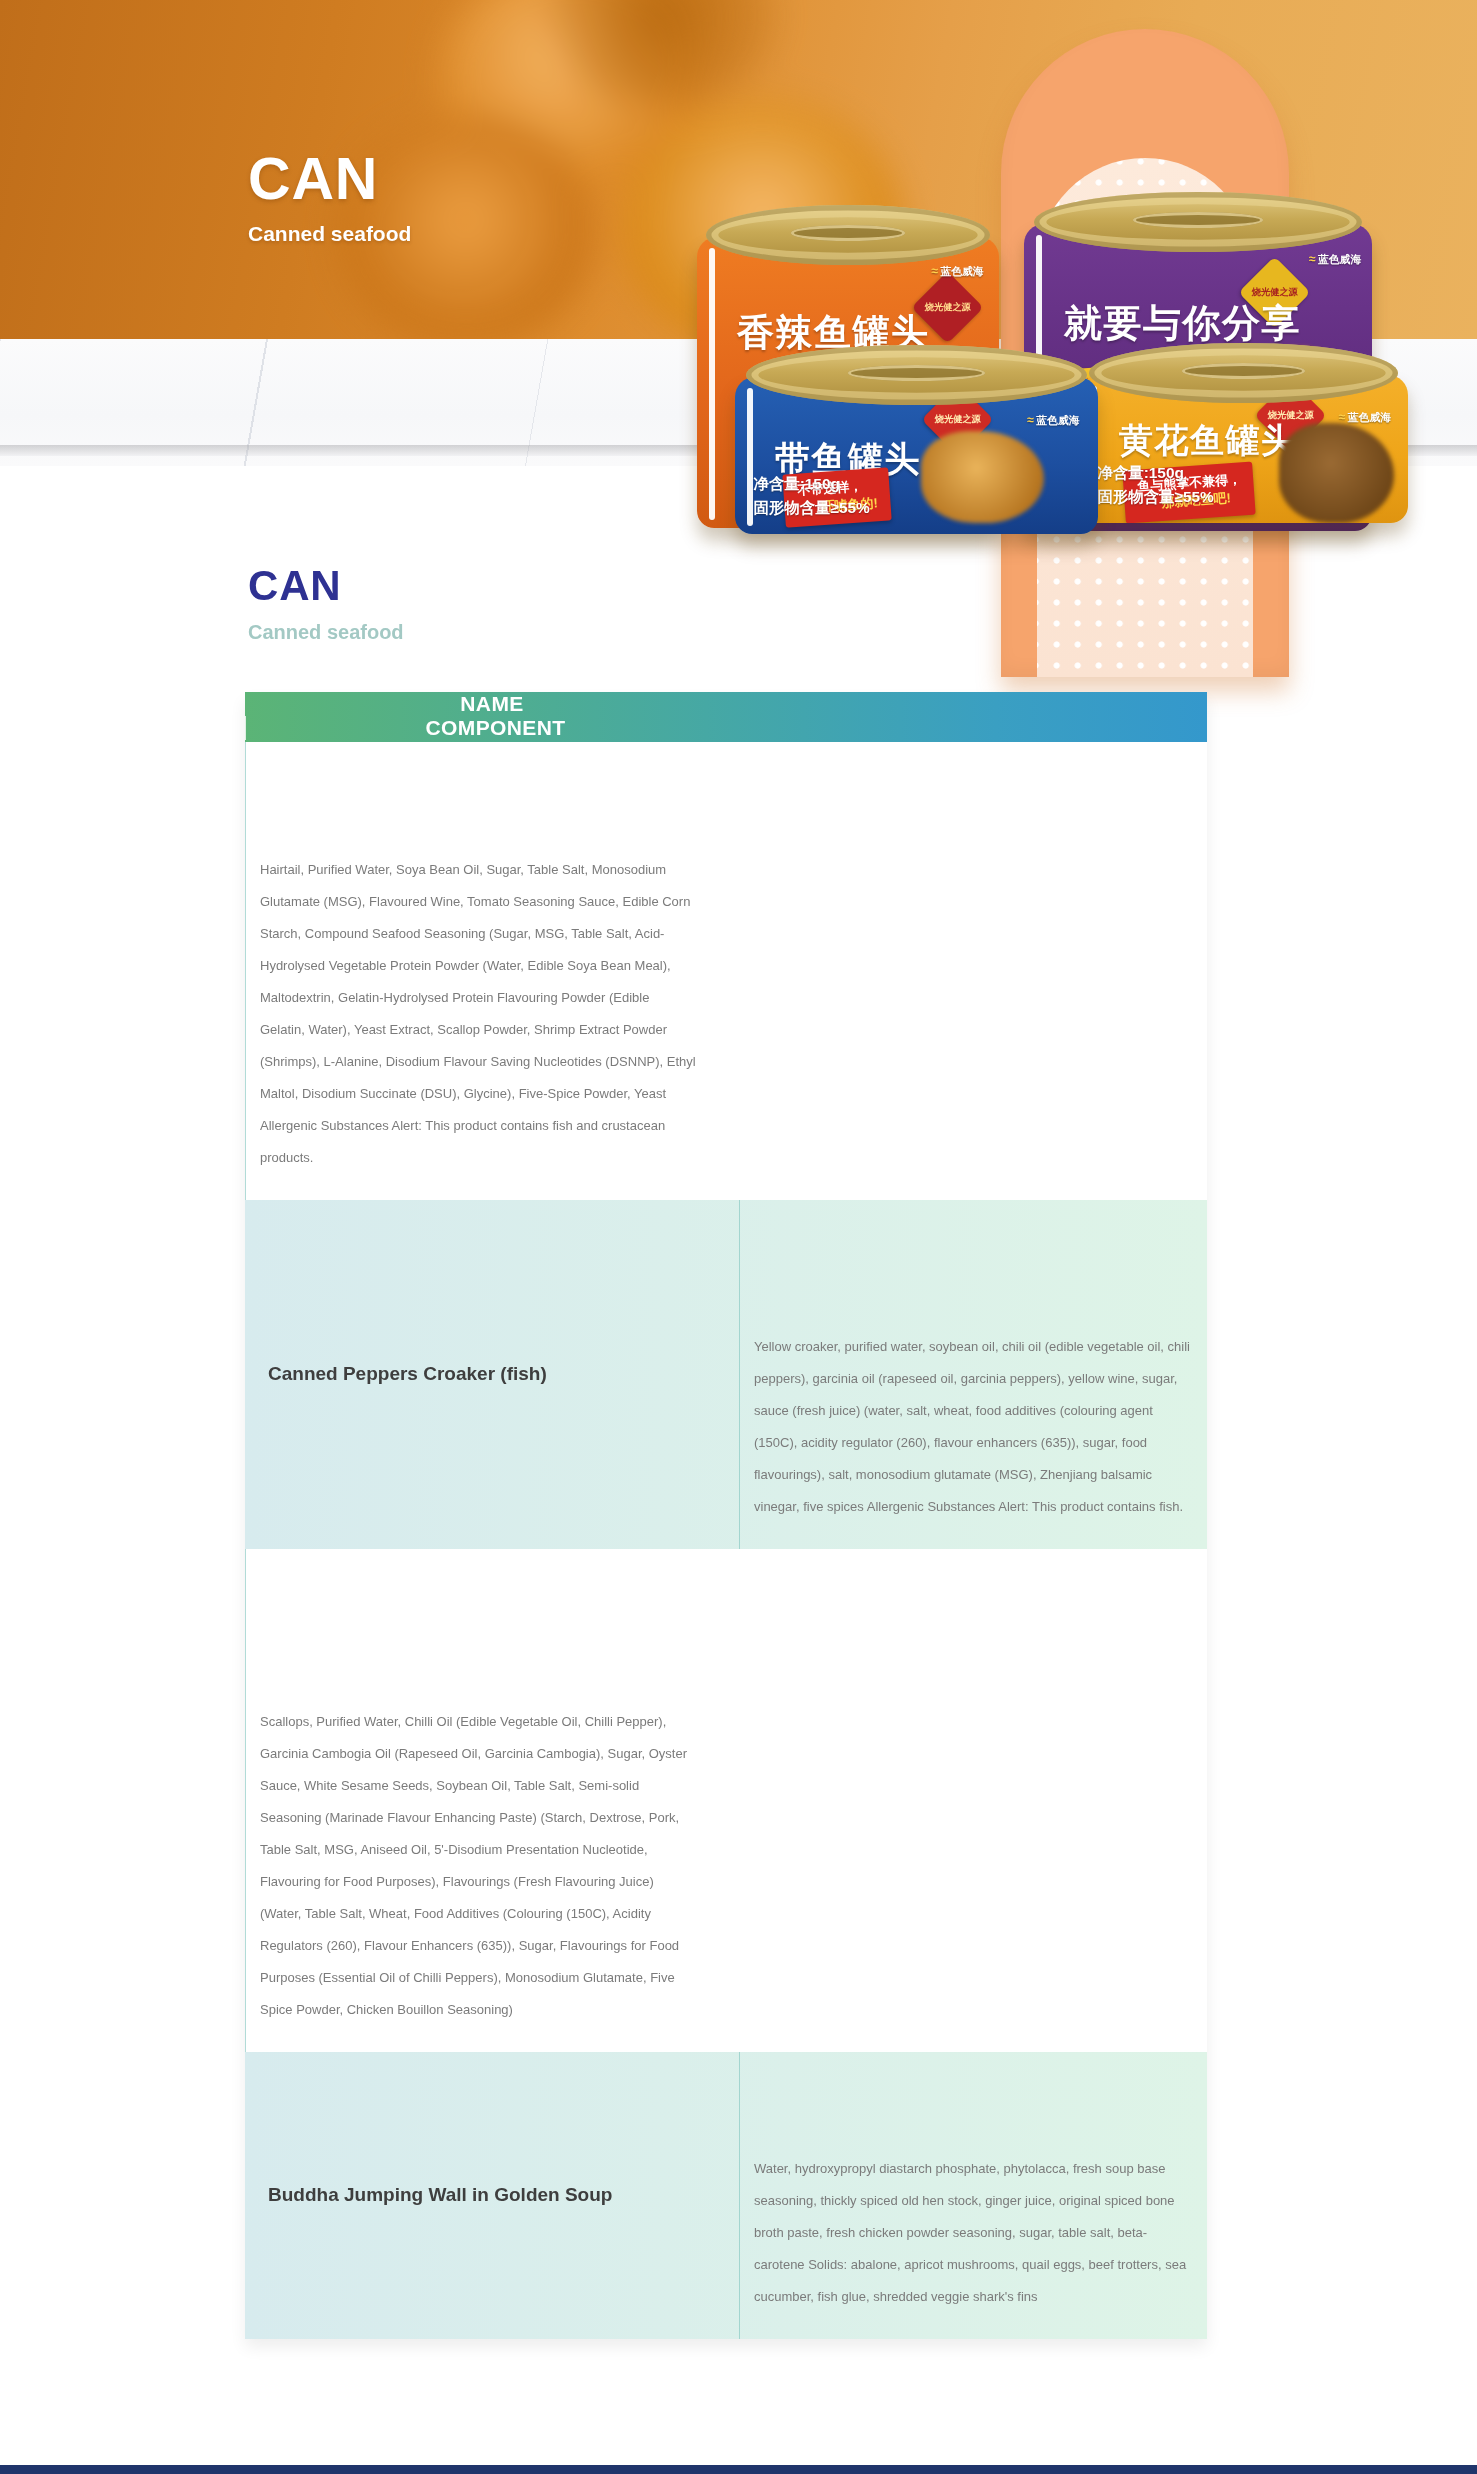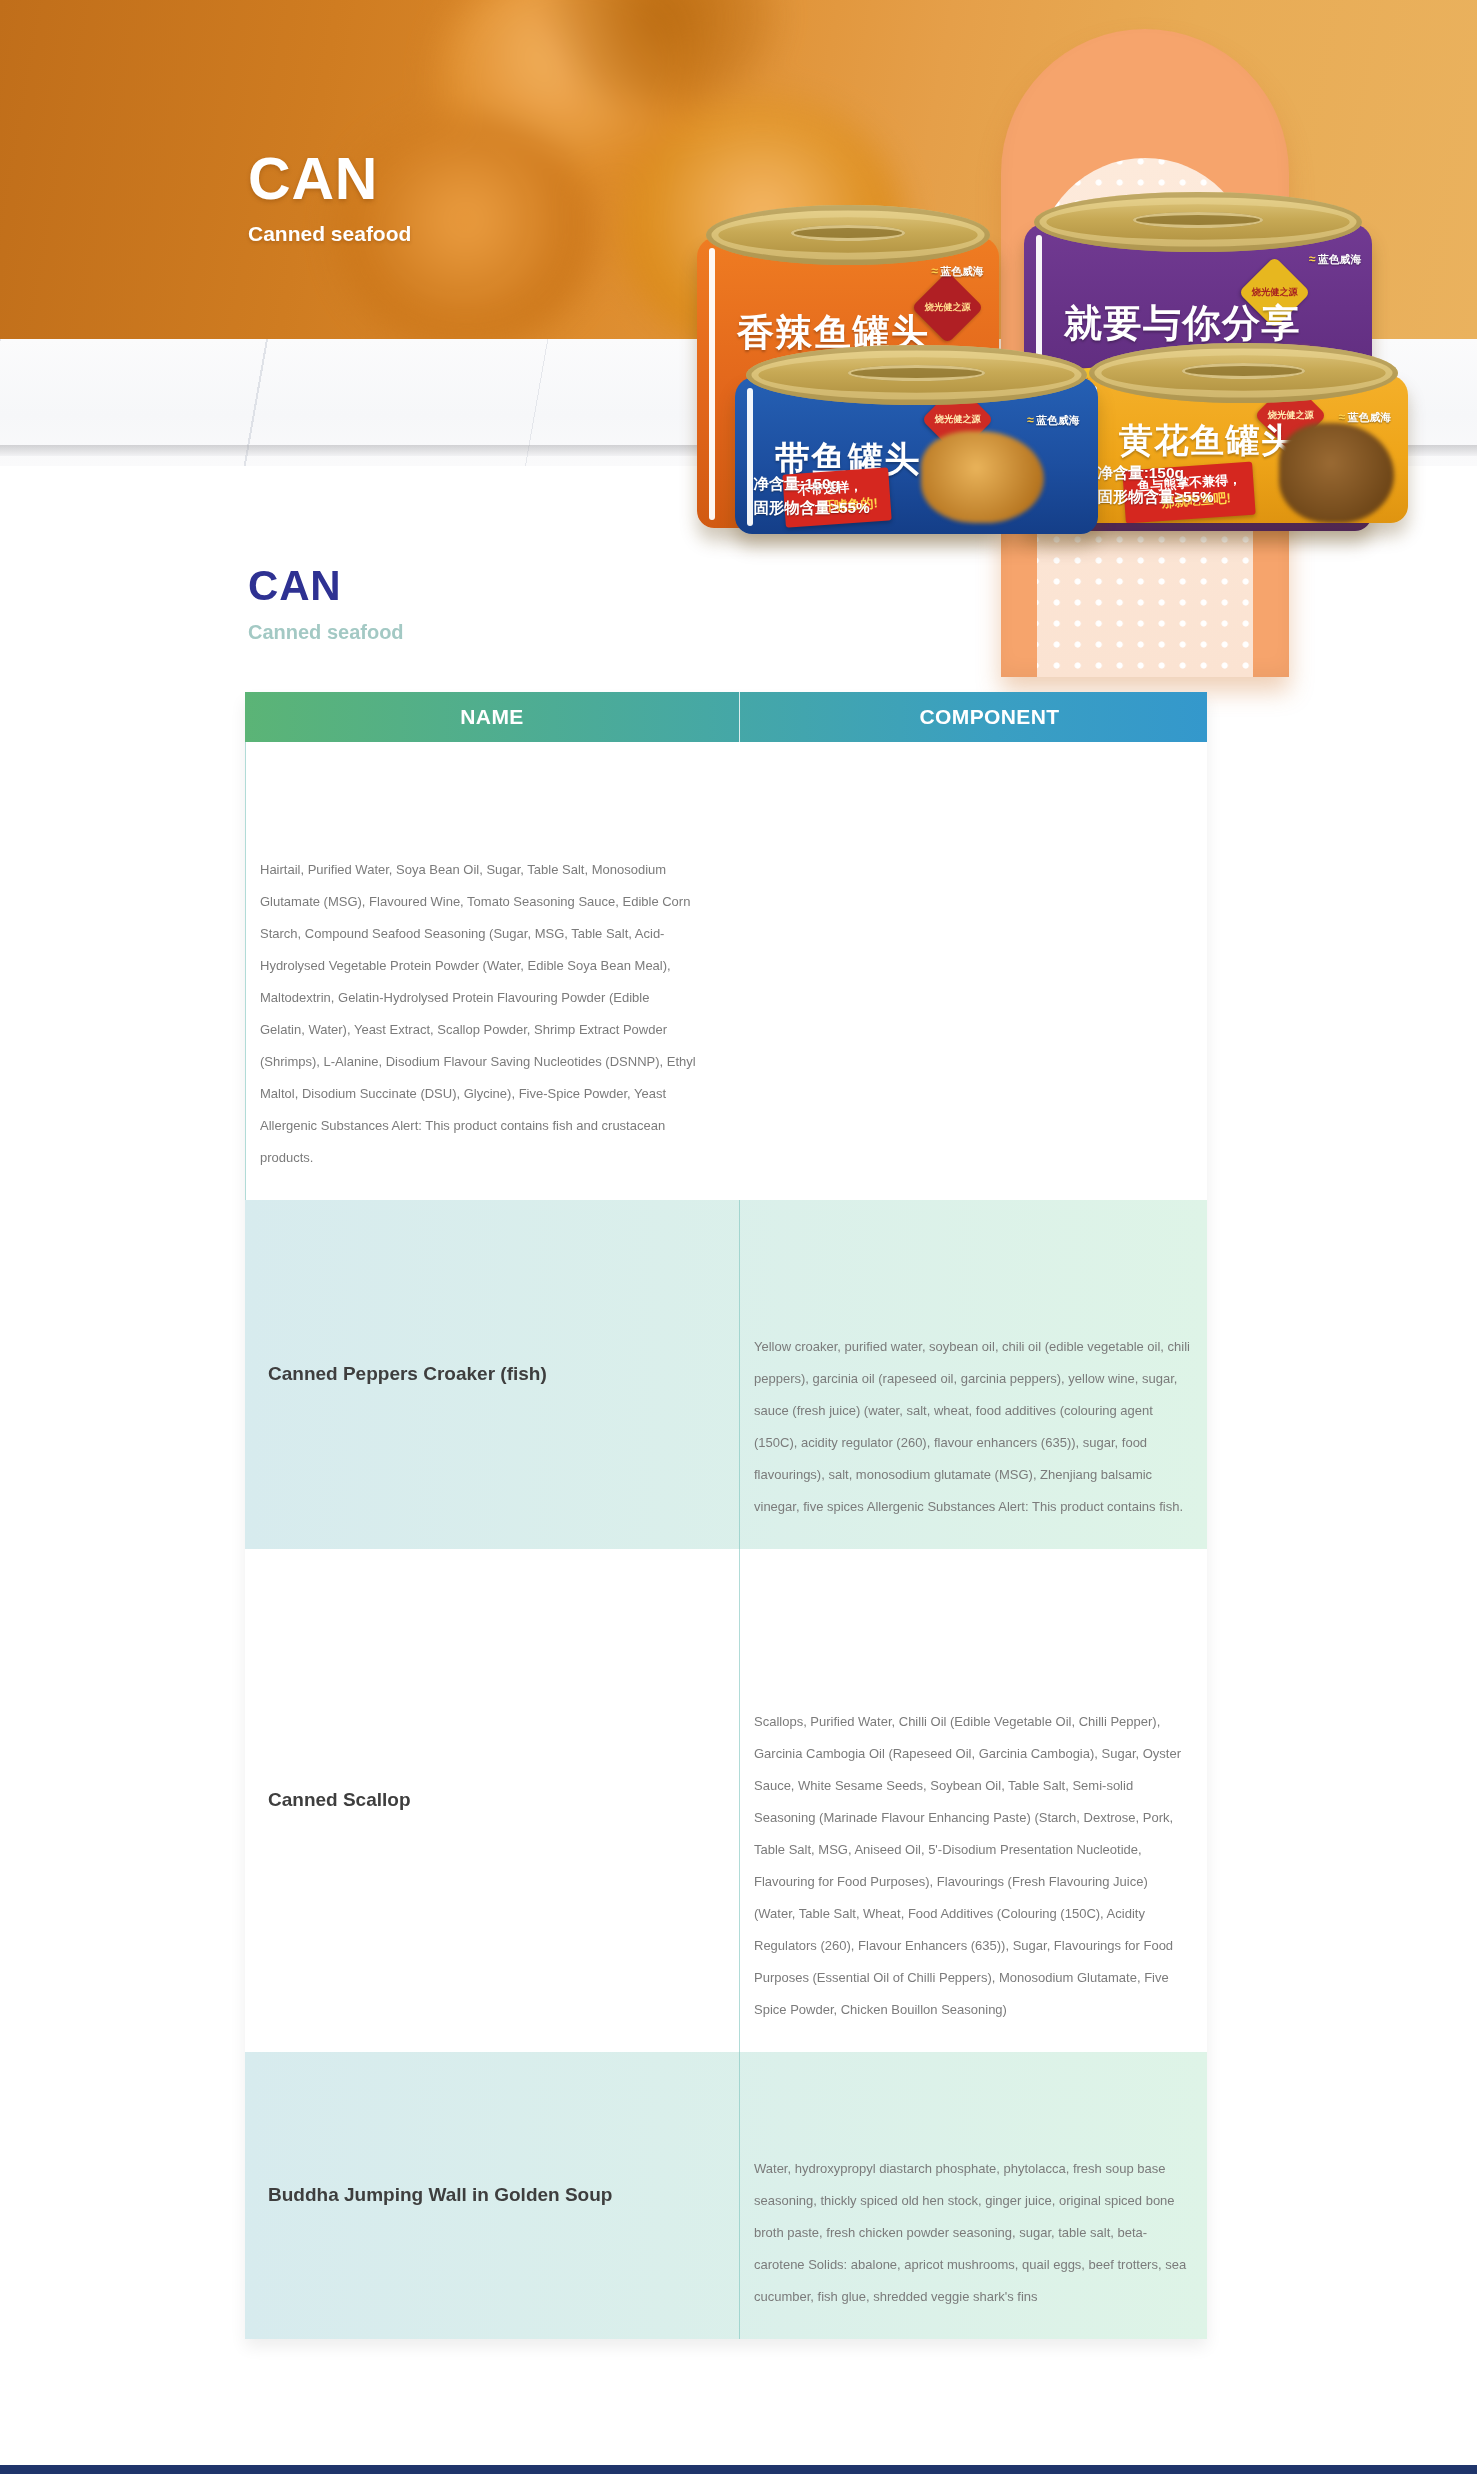--- a/index.html
+++ b/index.html
@@ -88,21 +88,21 @@
 
   
   .sec { position:relative; padding-left:248px; }
   .sec-title { padding-top:96px; color:#2e3192; font-size:42px; font-weight:800; letter-spacing:0.8px; }
   .sec-sub { margin-top:10.8px; color:#a3c9c4; font-size:20px; font-weight:700; }
 
   
   .tablebox { position:relative; width:962px; margin:48px 0 0 245px;
     box-shadow:0 9.2px 15.4px rgba(0,0,0,.07); }
   .thead { display:flex; height:50px;
-    background:linear-gradient(90deg,#5bb476 0%,#46a8a4 48%,#3a9fc2 78%,#3498cc 100%); }
+    background:linear-gradient(90deg,#5bb476 0%,#46a8a4 48%,#3a9fc2 78%,#3498cc 100%);flex-direction:column; }
   .th { color:#ffffff; font-size:21px; font-weight:700; letter-spacing:0.4px;
     display:flex; align-items:center; justify-content:center; }
   .th.name { width:494px; }
   .th.comp { width:468px; border-left:1.5px solid rgba(255,255,255,.8);padding-left:32px; }
   .trow { display:flex; }
   .trow.alt { background:linear-gradient(90deg,#d7ebee 0%,#def4e7 100%); }
   .td-name { width:494px; display:flex; align-items:center; padding-left:23px;
     color:#3e3e3e; font-size:19px; font-weight:700; }
   .td-comp { width:468px; border-left:1.5px solid rgba(125,195,188,.6);
     padding:26px 17px 26px 14px; color:#7b7b7b; font-size:13px; line-height:32px;
@@ -228,21 +228,20 @@
   </div>
 
   <div class="trow r2 alt">
     <div class="td-name">Canned Peppers Croaker (fish)</div>
     <div class="td-comp">
         <span>Yellow croaker, purified water, soybean oil, chili oil (edible vegetable oil, chili peppers), garcinia oil (rapeseed oil, garcinia peppers), yellow wine, sugar, sauce (fresh juice) (water, salt, wheat, food additives (colouring agent (150C), acidity regulator (260), flavour enhancers (635)), sugar, food flavourings), salt, monosodium glutamate (MSG), Zhenjiang balsamic vinegar, five spices Allergenic Substances Alert: This product contains fish.</span>
       </div>
   </div>
 
   <div class="trow r3">
-    <div class="td-name">Canned Scallop</div>
     <div class="td-comp">
         <span>Scallops, Purified Water, Chilli Oil (Edible Vegetable Oil, Chilli Pepper), Garcinia Cambogia Oil (Rapeseed Oil, Garcinia Cambogia), Sugar, Oyster Sauce, White Sesame Seeds, Soybean Oil, Table Salt, Semi-solid Seasoning (Marinade Flavour Enhancing Paste) (Starch, Dextrose, Pork, Table Salt, MSG, Aniseed Oil, 5'-Disodium Presentation Nucleotide, Flavouring for Food Purposes), Flavourings (Fresh Flavouring Juice) (Water, Table Salt, Wheat, Food Additives (Colouring (150C), Acidity Regulators (260), Flavour Enhancers (635)), Sugar, Flavourings for Food Purposes (Essential Oil of Chilli Peppers), Monosodium Glutamate, Five Spice Powder, Chicken Bouillon Seasoning)</span>
       </div>
   </div>
 
   <div class="trow r4 alt">
     <div class="td-name">Buddha Jumping Wall in Golden Soup</div>
     <div class="td-comp">
         <span>Water, hydroxypropyl diastarch phosphate, phytolacca, fresh soup base seasoning, thickly spiced old hen stock, ginger juice, original spiced bone broth paste, fresh chicken powder seasoning, sugar, table salt, beta-carotene Solids: abalone, apricot mushrooms, quail eggs, beef trotters, sea cucumber, fish glue, shredded veggie shark's fins</span>
       </div>

